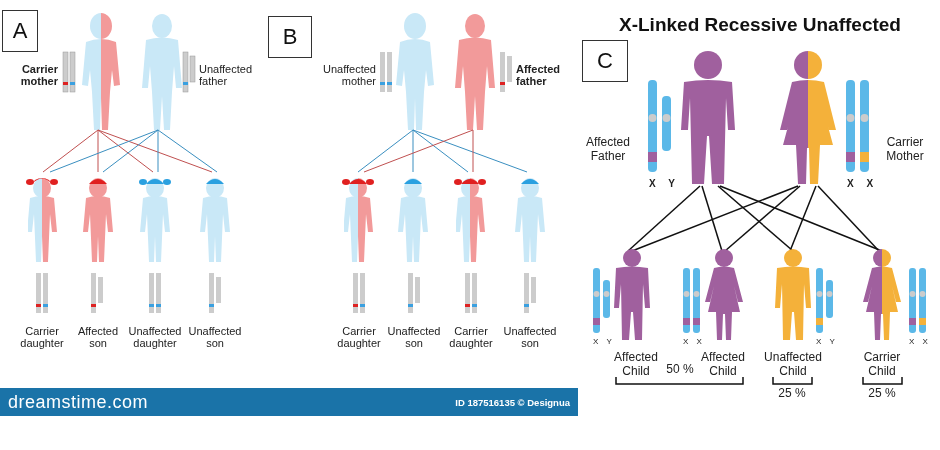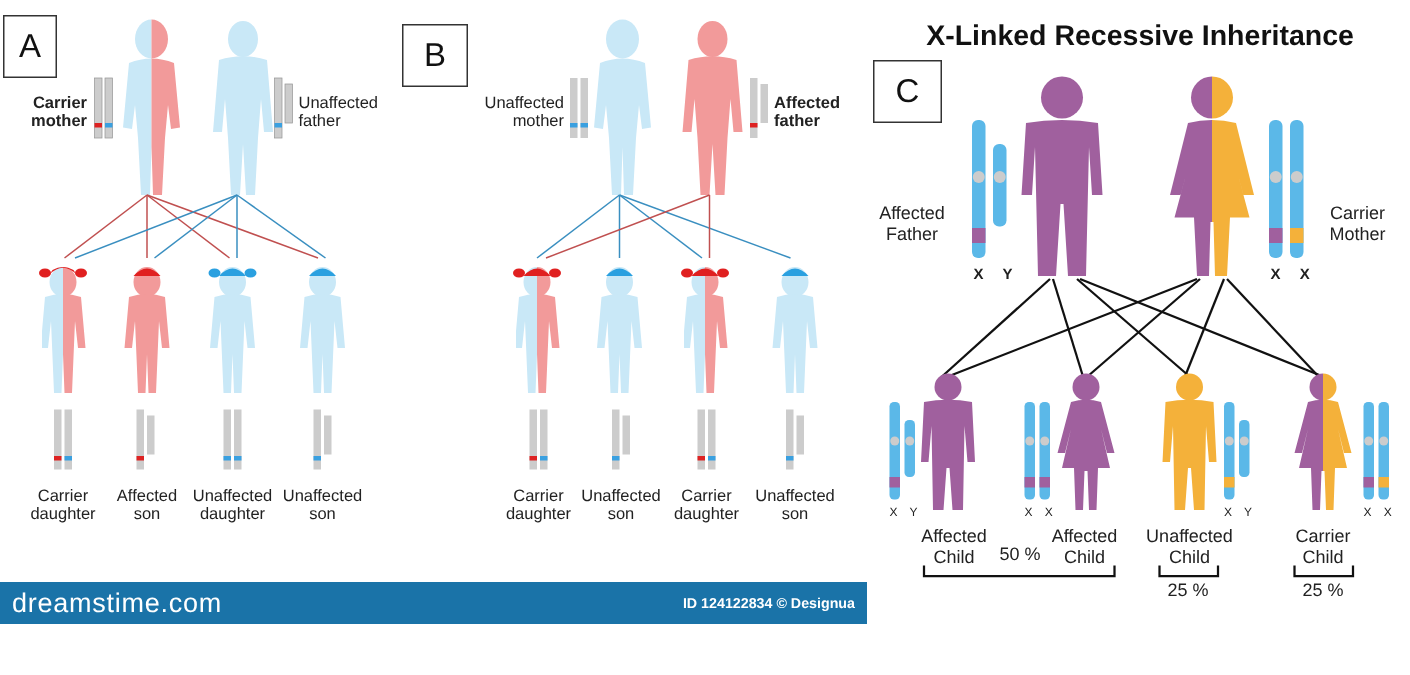--- a/index.html
+++ b/index.html
@@ -280,26 +280,26 @@
       <div>Carrier</div>
       <div>daughter</div>
     </div>
   <div class="lbl" style="left:500px;top:325px;width:60px;">
       <div>Unaffected</div>
       <div>son</div>
     </div>
 
   <div class="footer">
     <span class="brand">dreamstime.com</span>
-    <span class="credit">ID 124122834 © Designua</span>
+    <span class="credit">ID 187516135 © Designua</span>
   </div>
 </div>
 
 <div class="panel" id="panelC">
-  <div class="c-title">X-Linked Recessive Inheritance</div>
+  <div class="c-title">X-Linked Recessive Unaffected</div>
   <div class="letter-box" style="left:2px;top:40px;width:46px;height:42px;">C</div>
 
   <svg width="360" height="420">
 
     <g fill="#a0609e">
       <circle cx="128" cy="65" r="14"></circle>
       <path d="M104 82 Q128 78 152 82 L155 130 L148 130 L146 98 L144 184 L132 184 L129 136 L127 136 L124 184 L112 184 L110 98 L108 130 L101 130 Z"></path>
     </g>
 
     <g>

